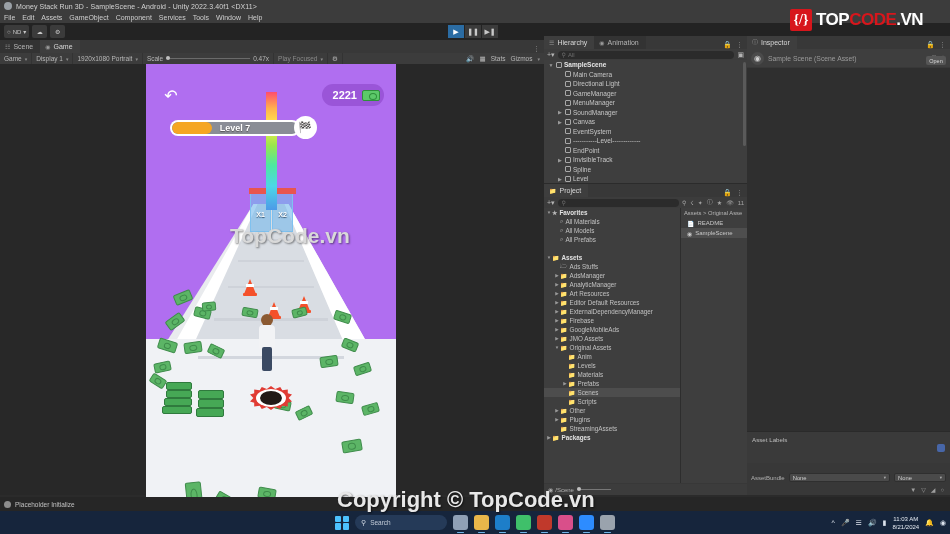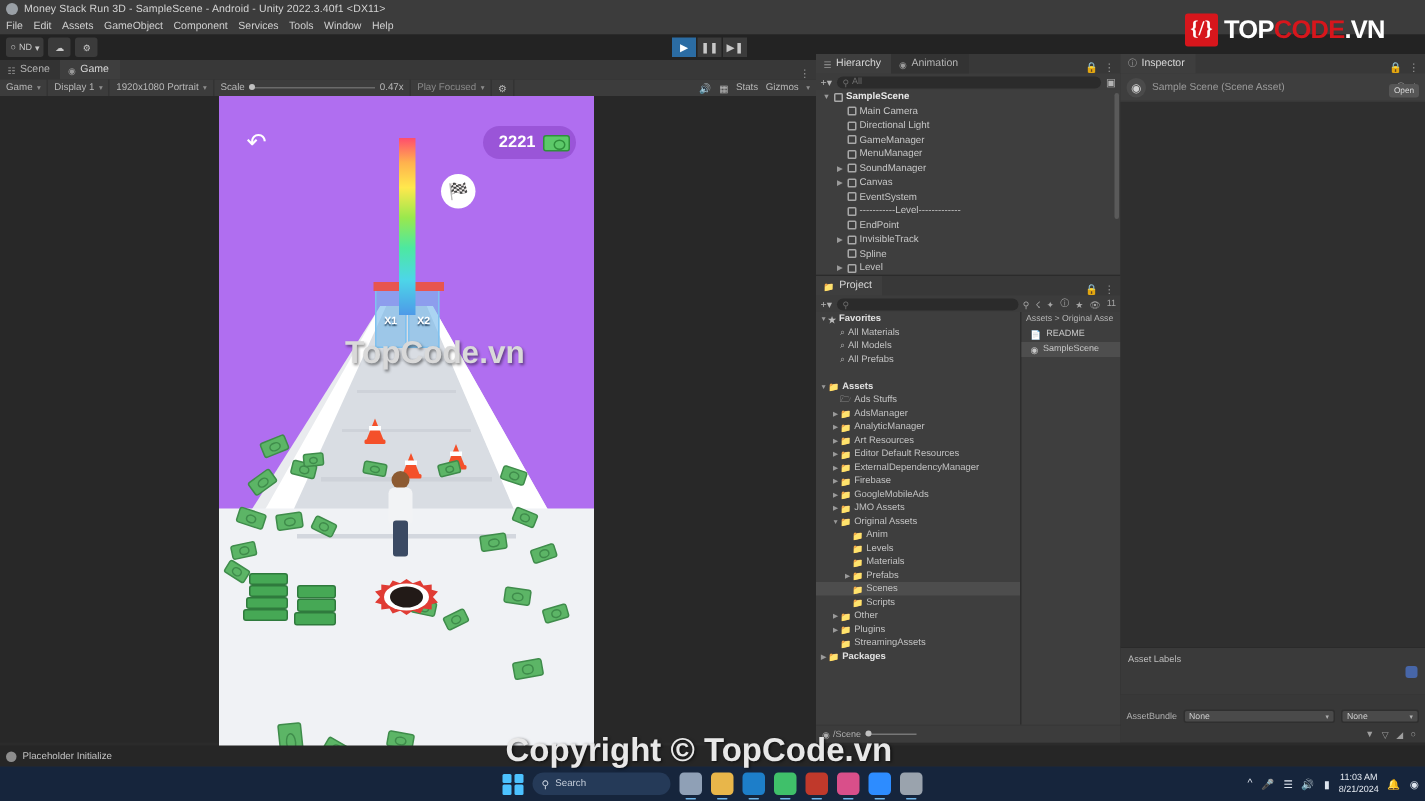--- a/index.html
+++ b/index.html
@@ -444,20 +444,26 @@
           <div class="ring"></div>
           <div class="dark"></div>
         </div>
 
         <div class="hud-tower"></div>
         <div class="hud-undo">↶</div>
         <div class="hud-coin">
           <span class="val">2221</span>
           <span class="money"></span>
         </div>
+        <div class="hud-bar">
+          <div class="inner">
+            <div class="fill"></div>
+          </div>
+          <div class="lbl">Level 7</div>
+        </div>
         <div class="hud-flag">🏁</div>
       </div>
 
       <div class="wm1">TopCode.vn</div>
     </div>
   </div>
 
   <div id="hier">
     <div class="panel-tabs">
       <div class="ptab active">

